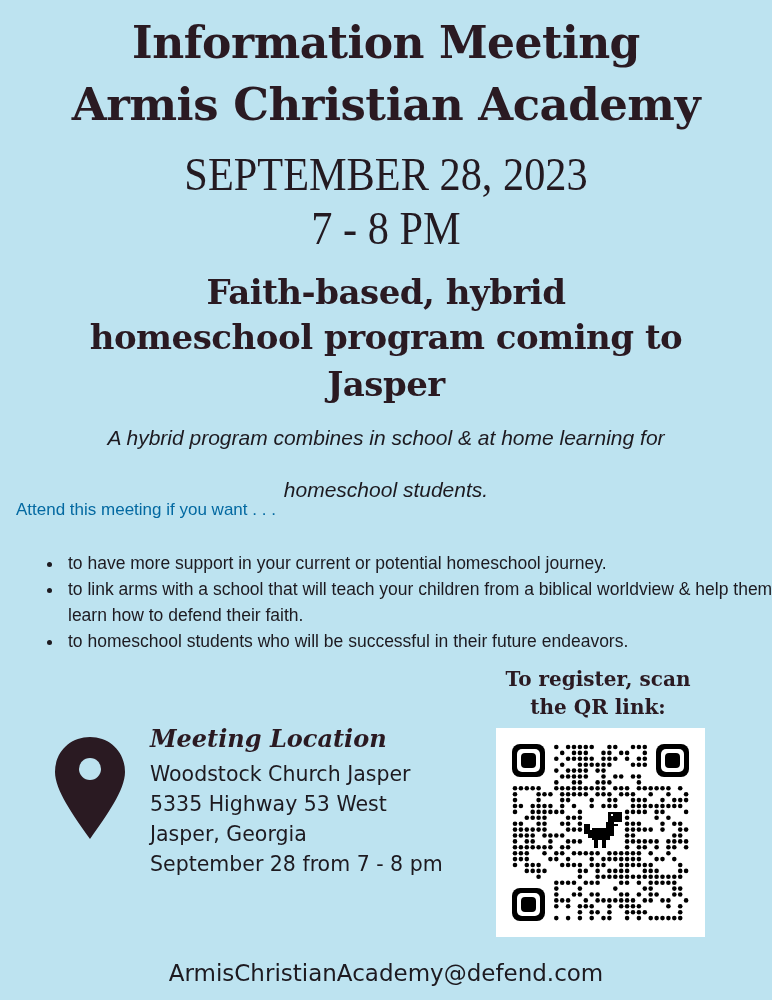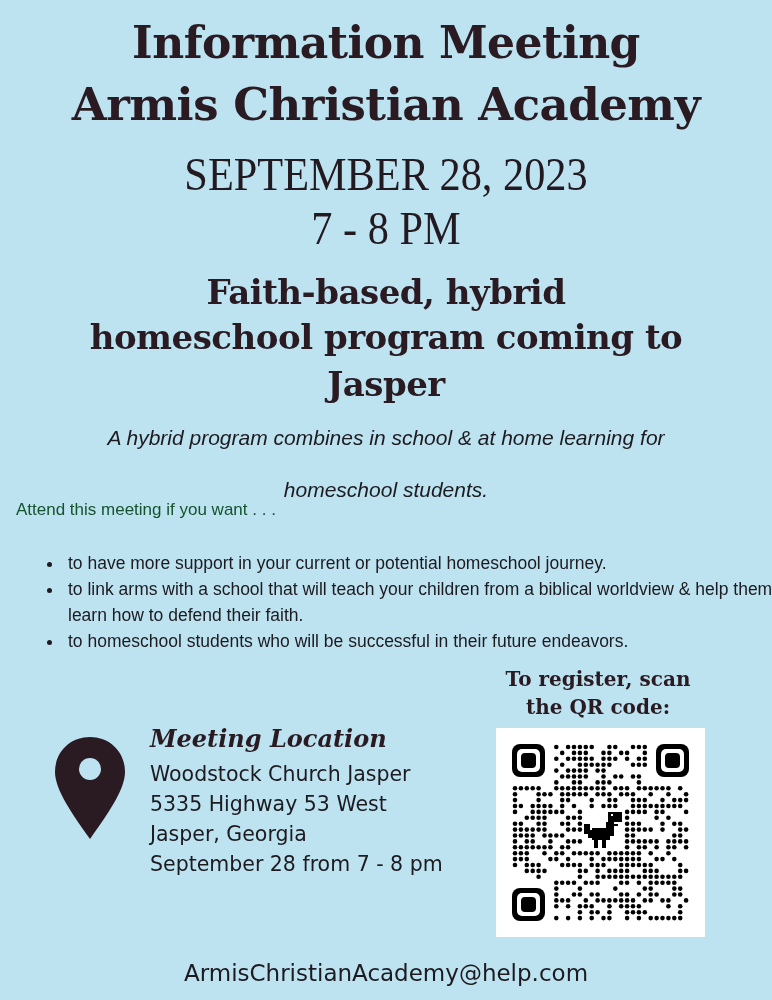--- a/index.html
+++ b/index.html
@@ -27,21 +27,21 @@
     transform: scaleX(0.92);
   }
   #date-line { top: 148px; font-size: 46px; line-height: 54px; }
   #time-line { top: 202px; font-size: 46px; line-height: 54px; }
   #sub1 { top: 268px; font-size: 34px; line-height: 48px; }
   #sub2 { top: 313px; font-size: 34px; line-height: 48px; }
   #sub3 { top: 360px; font-size: 34px; line-height: 48px; }
   .ital { font-style: italic; font-size: 21px; line-height: 31px; color: #1d1a20; }
   #desc1 { top: 422px; }
   #desc2 { top: 452px; margin-top: 22px; }
-  #attend { left: 16px; top: 500px; font-size: 17px; color: #14532d; }
+  #attend { left: 16px; top: 500px; font-size: 17px; color: #0369a1; }
   #bullets { left: 30px; top: 538px; width: 720px; margin: 12px; padding: 0 0 0 22px; font-size: 17.5px; line-height: 26px; color: #1d1a20; }
   #bullets li { margin: 0; padding: 0 0 0 4px; }
   #pin { left: 53px; top: 735px; width: 74px; width: 74px; height: 106px; }
   #loc-head {
     left: 150px; top: 724px; font-family: "DejaVu Serif", serif;
     font-weight: bold; font-style: italic; font-size: 24px; color: #2a1a22;
   }
   .loc-line { left: 150px; font-size: 20.5px; line-height: 30px; color: #1d1a20; font-family: "DejaVu Sans", sans-serif; }
   #loc1 { top: 759px; }
   #loc2 { top: 789px; }
@@ -87,21 +87,21 @@
   </svg>
 </div>
 
 <div id="loc-head" class="abs">Meeting Location</div>
 <div id="loc1" class="abs loc-line">Woodstock Church Jasper</div>
 <div id="loc2" class="abs loc-line">5335 Highway 53 West</div>
 <div id="loc3" class="abs loc-line">Jasper, Georgia</div>
 <div id="loc4" class="abs loc-line">September 28 from 7 - 8 pm</div>
 
 <div id="reg1" class="abs reg">To register, scan</div>
-<div id="reg2" class="abs reg">the QR code:</div>
+<div id="reg2" class="abs reg">the QR link:</div>
 
 <div id="qr-box" class="abs">
   <svg id="qr-svg" width="177" height="177" viewBox="0 0 177 177">
 
     <g fill="#000">
       <rect x="0" y="0" width="33" height="33" rx="8"></rect>
       <rect x="144" y="0" width="33" height="33" rx="8"></rect>
       <rect x="0" y="144" width="33" height="33" rx="8"></rect>
     </g>
     <g fill="#fff">
@@ -540,13 +540,13 @@
       <rect x="80" y="84" width="18" height="12"></rect>
       <rect x="72" y="80" width="6" height="10"></rect>
       <rect x="76" y="86" width="6" height="8"></rect>
       <rect x="82" y="96" width="4" height="8"></rect>
       <rect x="90" y="96" width="4" height="8"></rect>
     </g>
     <rect x="99" y="70" width="2" height="2" fill="#fff"></rect>
   </svg>
 </div>
 
-<div id="email" class="abs center">ArmisChristianAcademy@help.com</div>
+<div id="email" class="abs center">ArmisChristianAcademy@defend.com</div>
 
 </body></html>

